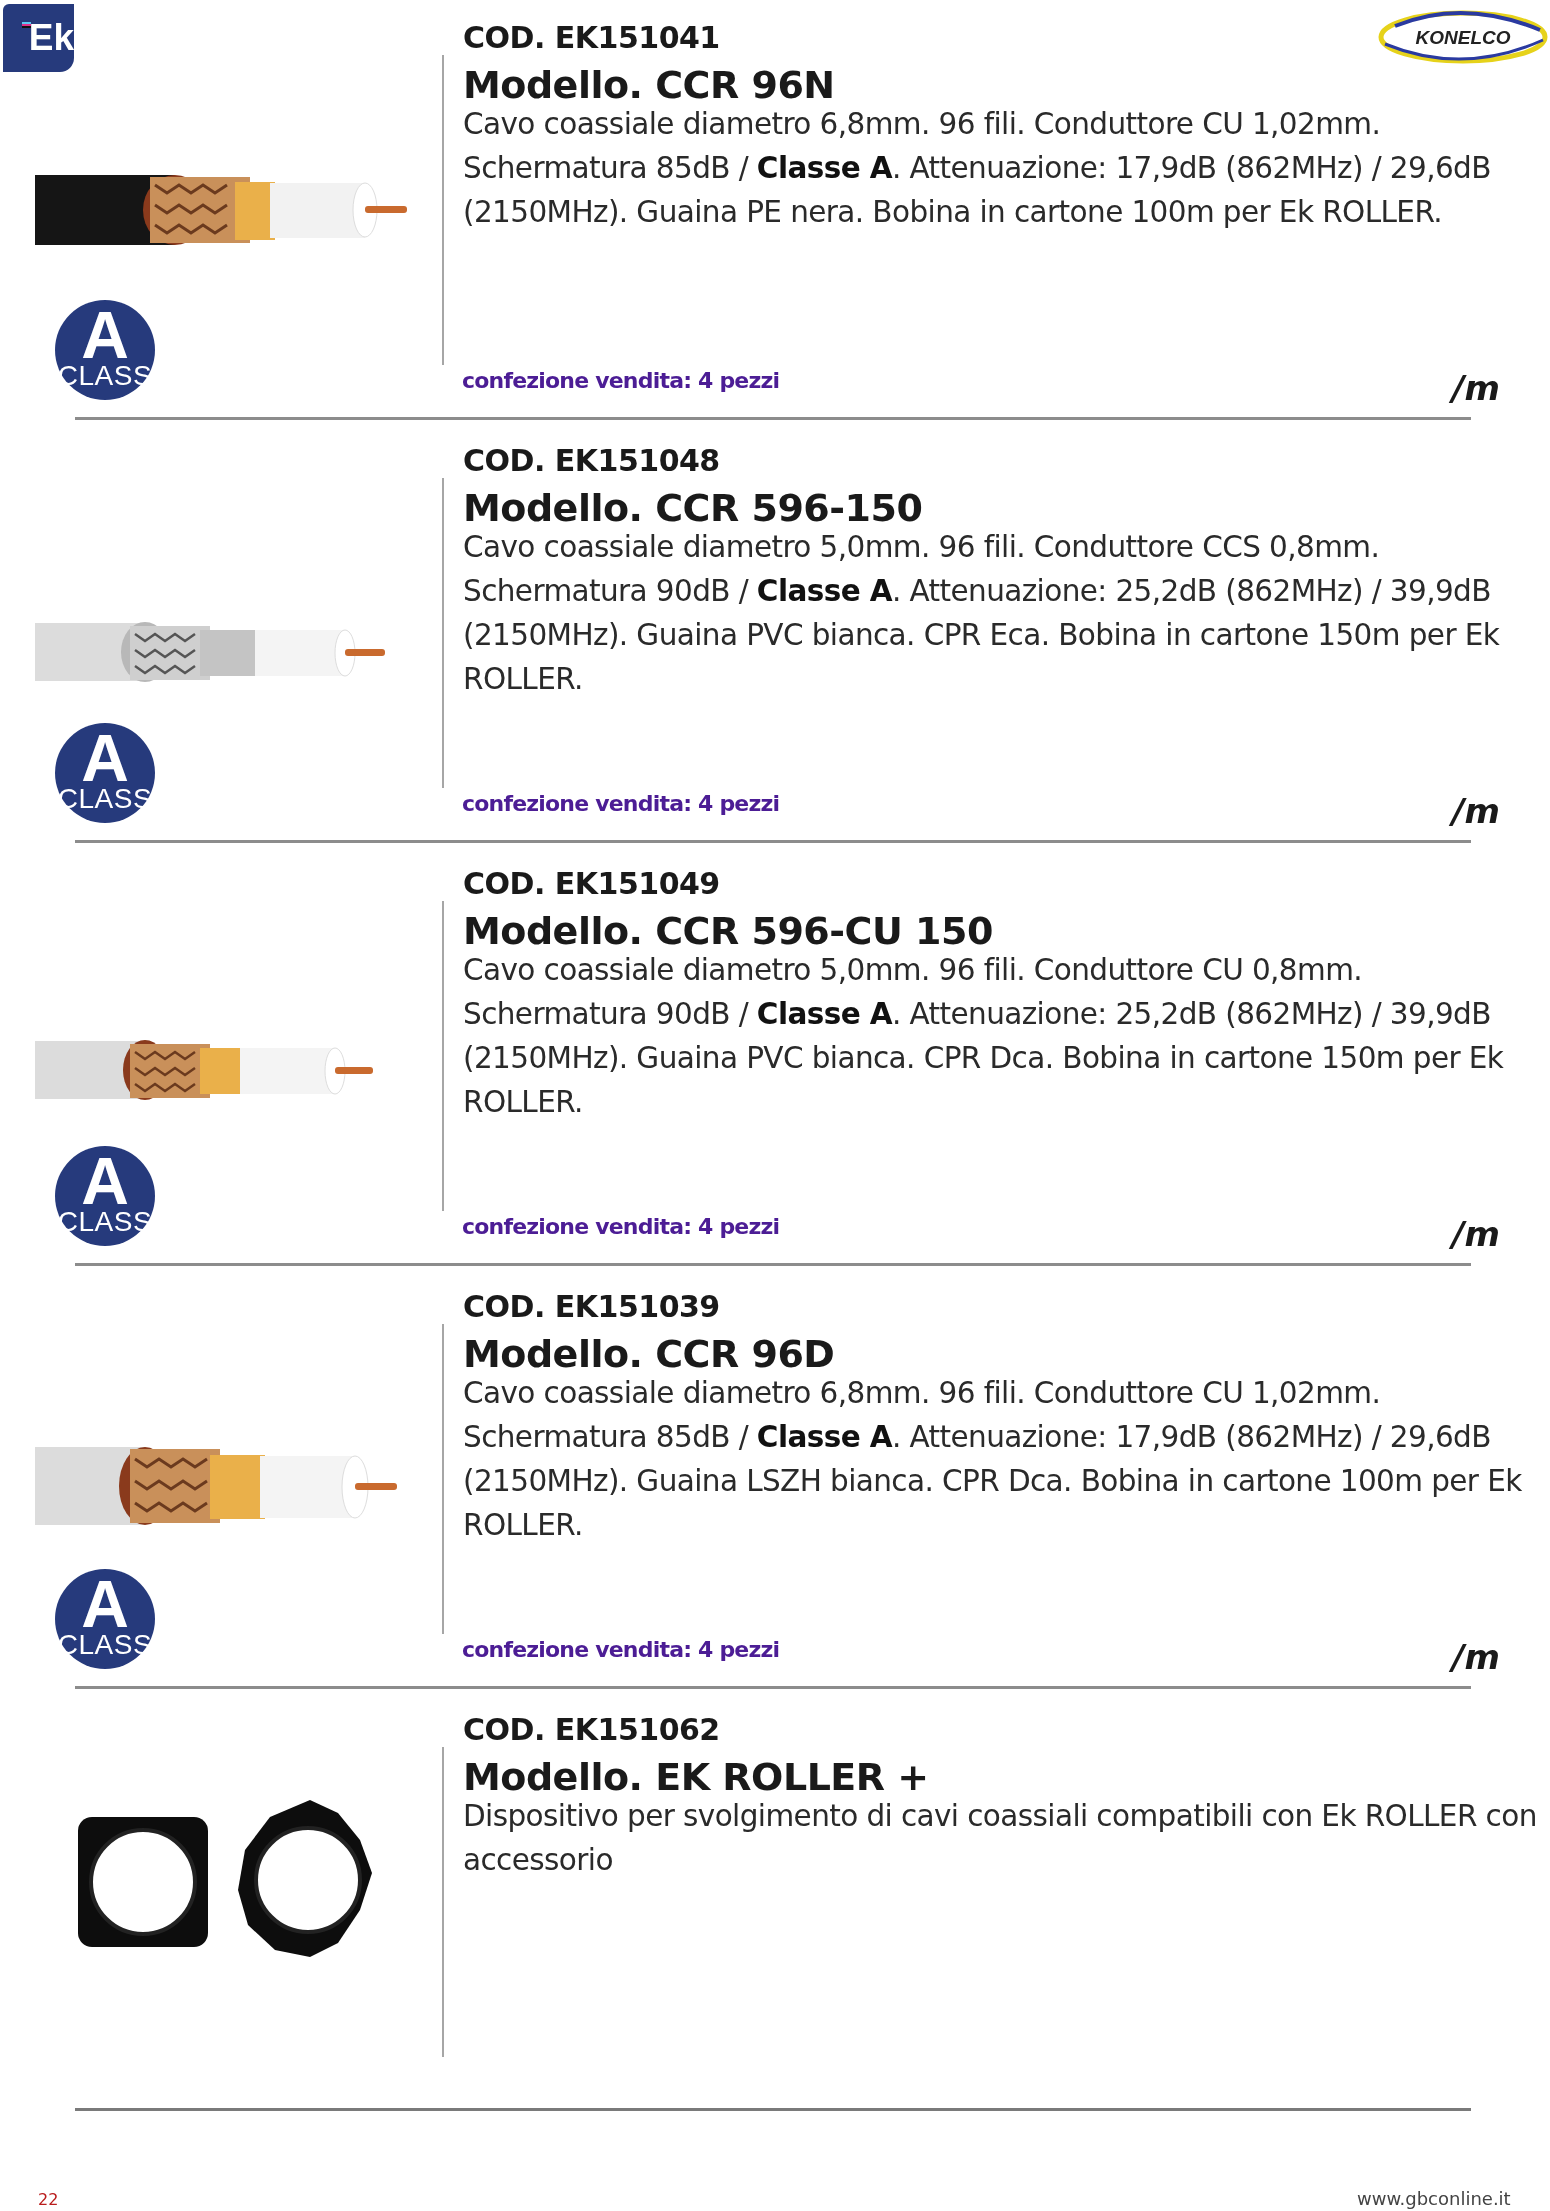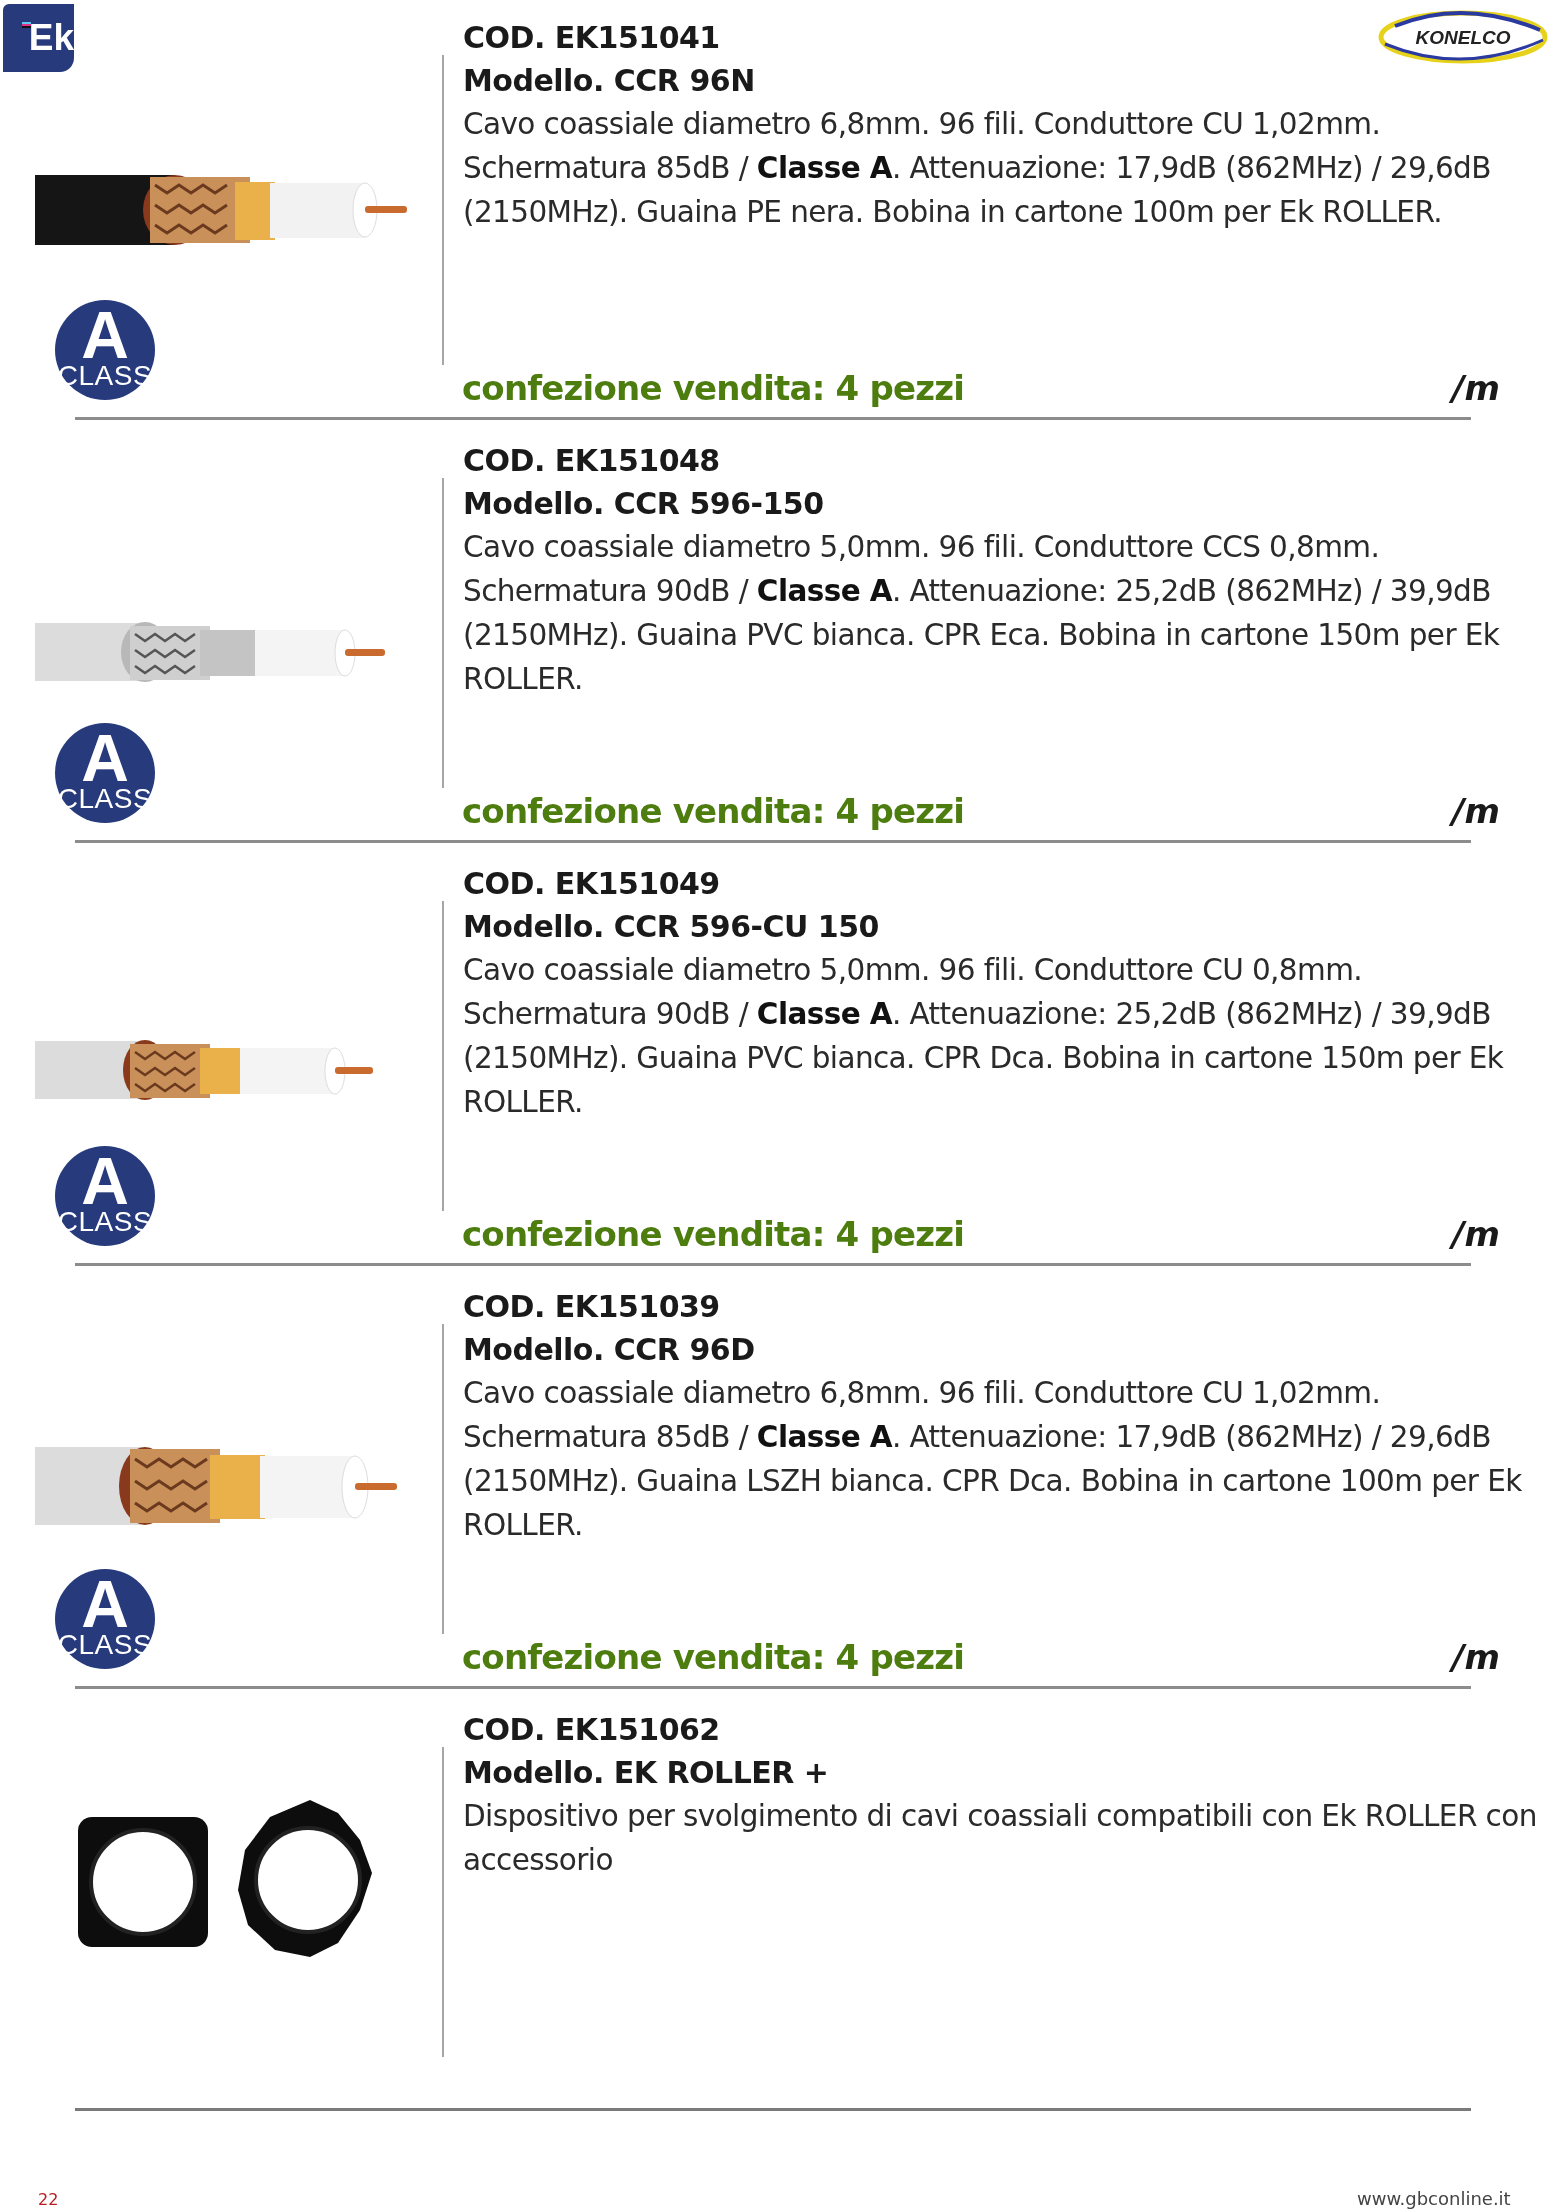--- a/index.html
+++ b/index.html
@@ -9,24 +9,24 @@
              background: #263a7c; border-radius: 0 0 14px 0; border-top-left-radius: 6px;
              color: #fff; font-family: "Liberation Sans", sans-serif; font-weight: bold;
              font-size: 37px; line-height: 68px; text-align: right; }
   .ek-logo .dots { position: absolute; left: 19px; top: 18px; width: 9px; height: 7px; }
   .ek-logo .dots i { display: block; height: 2px; }
   .konelco { position: absolute; left: 1375px; top: 6px; width: 175px; height: 60px; }
   .block { position: absolute; left: 0; width: 1550px; height: 423px; }
   .vline { position: absolute; left: 442px; width: 2px; background: #a6a6a6; }
   .sep { position: absolute; left: 75px; width: 1396px; height: 3px; background: #8c8c8c; }
   .code { position: absolute; left: 463px; font-weight: bold; font-size: 30px; letter-spacing: -0.5px; color: #1a1a1a; }
-  .model { position: absolute; left: 463px; font-weight: bold; font-size: 30px; letter-spacing: -0.5px; color: #1a1a1a; }
+  .model { position: absolute; left: 463px; font-weight: bold; font-size: 38px; letter-spacing: -0.5px; color: #1a1a1a; }
   .desc { position: absolute; left: 463px; width: 1090px; font-size: 29.5px; line-height: 44px; color: #2a2a2a; letter-spacing: -0.6px; }
   .desc b { color: #111; }
-  .pack { position: absolute; left: 462px; font-weight: bold; font-size: 34px; letter-spacing: -0.8px; color: #4d7c0f; }
+  .pack { position: absolute; left: 462px; font-weight: bold; font-size: 22px; letter-spacing: -0.8px; color: #4c1d95; }
   .unit { position: absolute; left: 1452px; font-weight: bold; font-size: 34px; color: #1a1a1a; font-style: italic; }
   .badge { position: absolute; left: 55px; width: 100px; height: 100px; border-radius: 50%; background: #263a7c; color: #fff;
            font-family: "Liberation Sans", sans-serif; text-align: center; }
   .badge .big { position: absolute; left: 0; right: 0; top: 2px; font-size: 66px; font-weight: bold; line-height: 66px; }
   .badge .small { position: absolute; left: 0; right: 0; top: 66px; font-size: 28px; line-height: 20px; letter-spacing: 0.5px; }
   .cable { position: absolute; left: 30px; width: 390px; height: 110px; }
   .roller { position: absolute; left: 70px; top: 1795px; width: 320px; height: 170px; }
   .footer-line { position: absolute; left: 75px; top: 2108px; width: 1396px; height: 3px; background: #7a7a7a; }
   .page-num { position: absolute; left: 38px; top: 2190px; font-size: 16px; color: #b91c1c; }
   .site { position: absolute; left: 1357px; top: 2188px; font-size: 18px; color: #444; }

